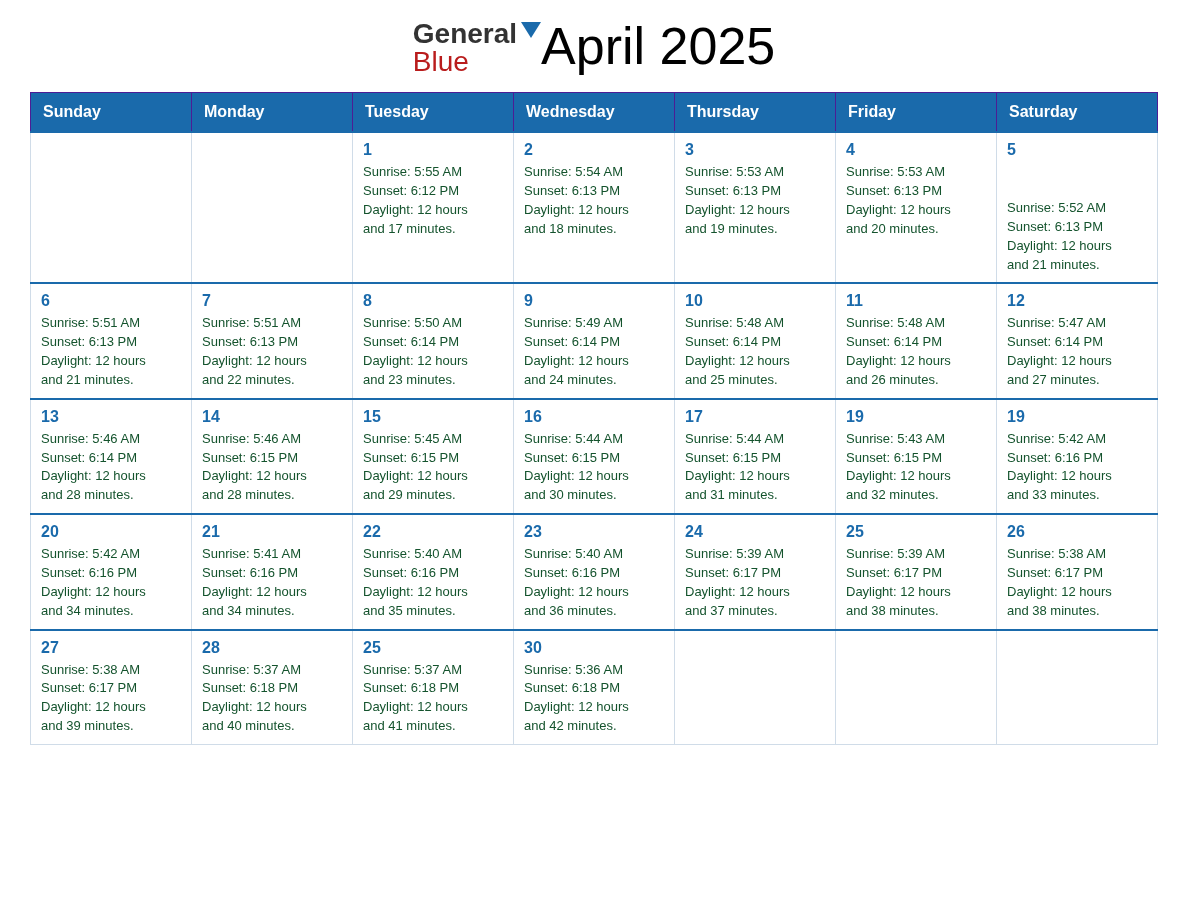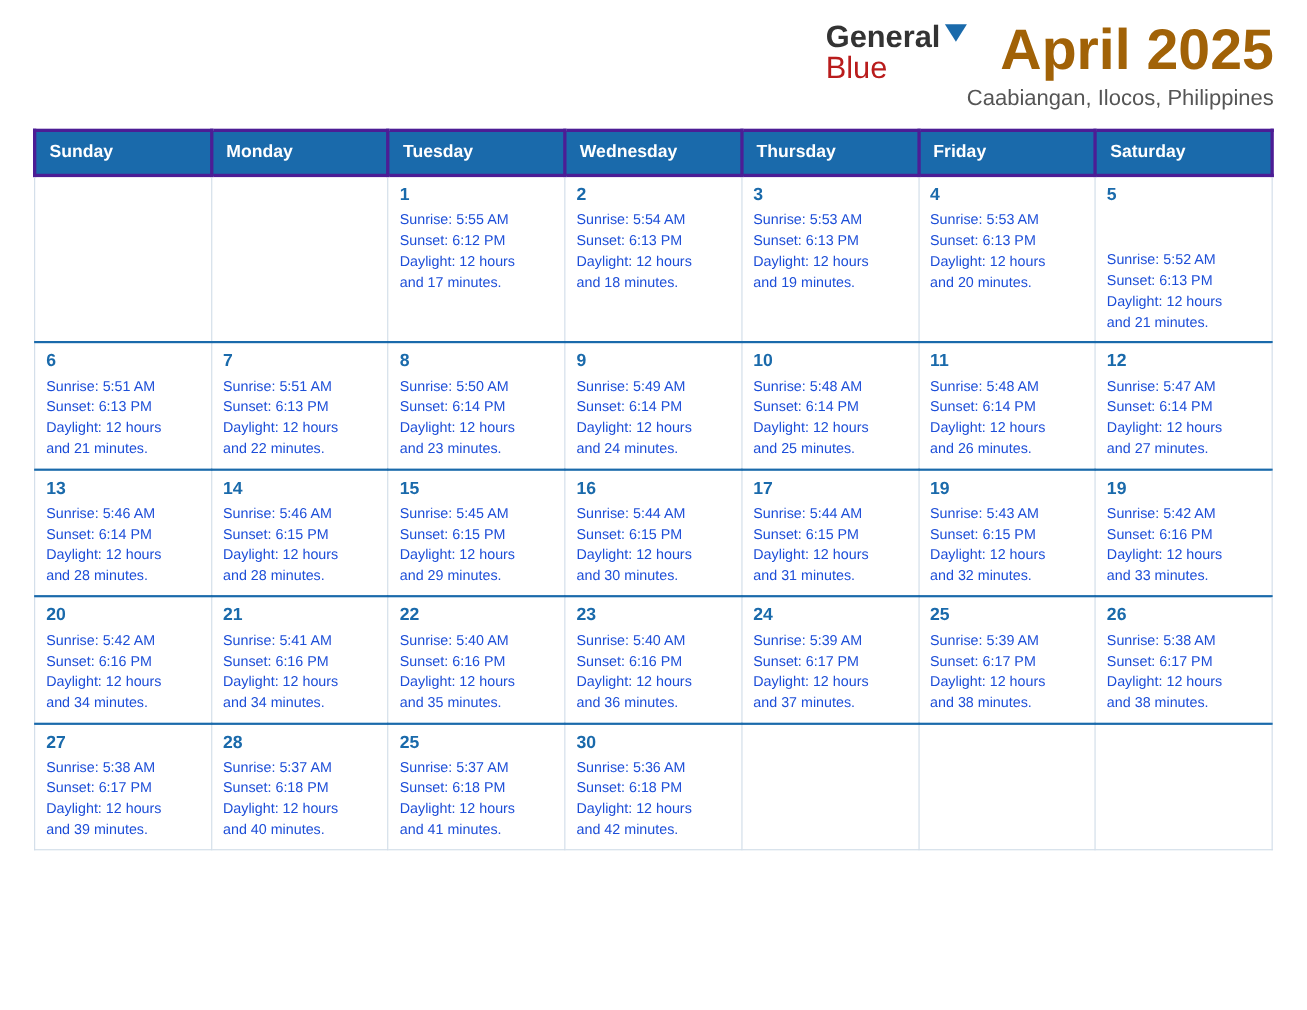--- a/index.html
+++ b/index.html
@@ -6,21 +6,21 @@
     body {
       font-family: Arial, Helvetica, sans-serif;
       background: #fff;
       color: #333;
       width: 1188px;
       min-height: 918px;
       padding: 20px 30px;
     }
     .header {
       display: flex;
-      justify-content: flex-end;
+      justify-content: center;
       align-items: flex-start;
       margin-bottom: 16px;
     }
     .logo {
       display: flex;
       flex-direction: column;
       align-items: flex-start;
     }
     .logo-text-general {
       font-size: 28px;
@@ -44,42 +44,42 @@
       margin-left: 4px;
       vertical-align: middle;
       position: relative;
       top: -4px;
     }
     .title-area {
       text-align: right;
     }
     .month-title {
       font-size: 52px;
-      font-weight: bold;
-      color: #a16207;
+      font-weight: normal;
+      color: #000000;
       line-height: 1;
     }
     .location-title {
       font-size: 20px;
       color: #555;
       margin-top: 6px;
     }
     .calendar {
       width: 100%;
       border-collapse: collapse;
       border: 1px solid #b0c4d8;
     }
     .calendar thead th {
       background-color: #1a6aab;
       color: #fff;
       font-size: 16px;
       font-weight: bold;
       padding: 10px 12px;
       text-align: left;
-      border: 3px solid #4c1d95;
+      border: 1px solid #4c1d95;
     }
     .calendar tbody td {
       vertical-align: top;
       padding: 8px 10px;
       border: 1px solid #d0dce8;
       width: 14.28%;
       min-height: 110px;
       font-size: 13px;
       color: #333;
     }
@@ -88,21 +88,21 @@
     }
     .day-number {
       font-size: 16px;
       font-weight: bold;
       color: #1a6aab;
       margin-bottom: 4px;
       display: block;
     }
     .day-info {
       font-size: 13px;
-      color: #1d4ed8;
+      color: #14532d;
       line-height: 1.45;
     }
     .empty-cell {
       background: #fff;
     }
     .logo-row {
       display: flex;
       align-items: center;
     }
     .logo-text-wrapper {
@@ -124,21 +124,20 @@
         <div class="logo-line1">
           <span class="logo-text-general">General</span>
           <span class="logo-triangle"></span>
         </div>
         <span class="logo-text-blue">Blue</span>
       </div>
     </div>
   </div>
   <div class="title-area">
     <div class="month-title">April 2025</div>
-    <div class="location-title">Caabiangan, Ilocos, Philippines</div>
   </div>
 </div>
 
 <table class="calendar">
   <thead>
     <tr>
     <th>Sunday</th>
         <th>Monday</th>
         <th>Tuesday</th>
         <th>Wednesday</th>

